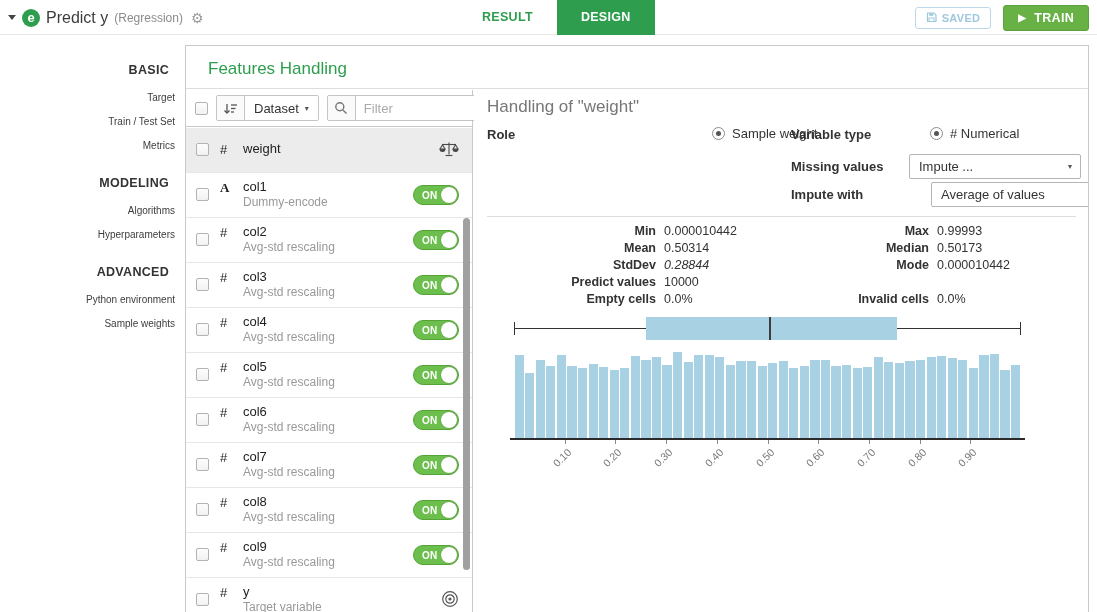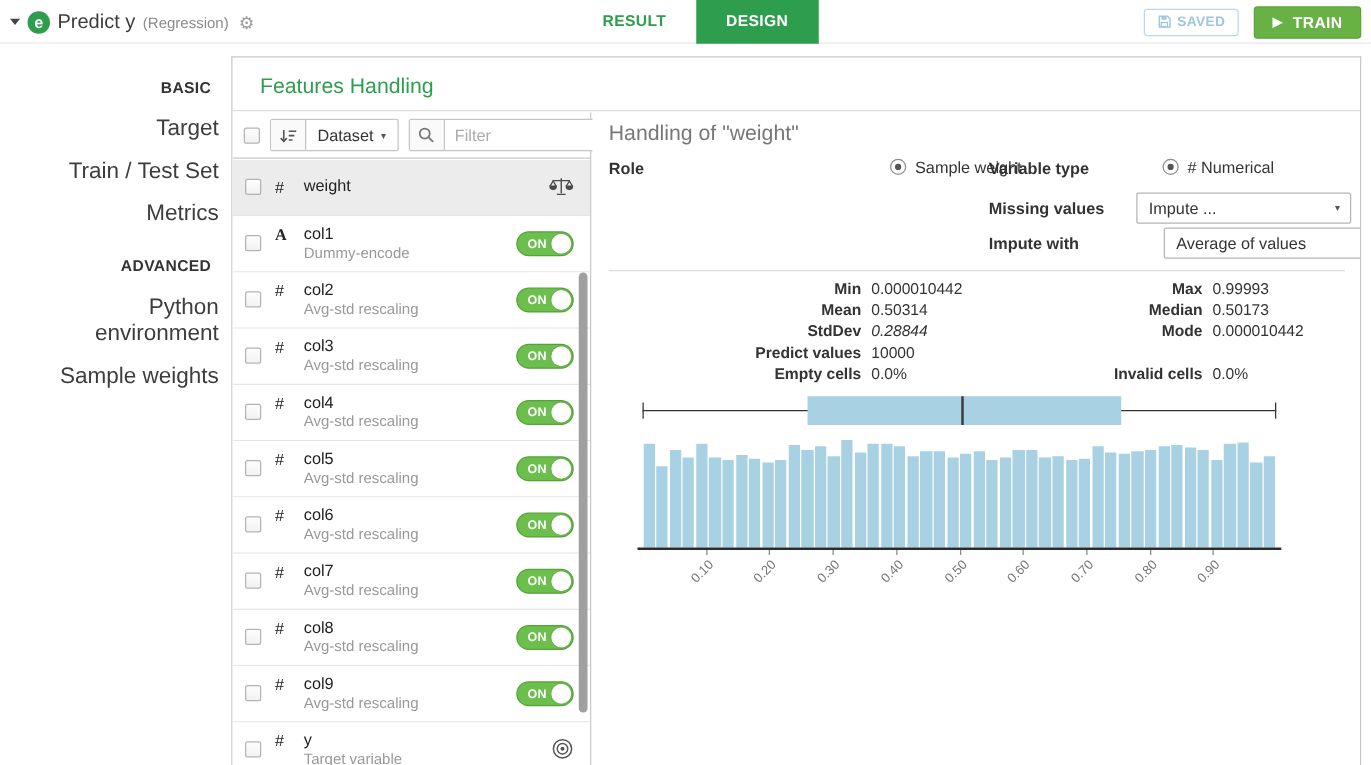--- a/index.html
+++ b/index.html
@@ -18,21 +18,21 @@
   .tab { height:35px; line-height:35px; padding:0 24px; font-size:12.5px; font-weight:bold; color:#2e9e4e; letter-spacing:.3px; cursor:pointer; }
   .tab.active { background:#2e9e4e; color:#fff; }
   .topbar-right { position:absolute; right:8px; top:0; height:35px; display:flex; align-items:center; gap:12px;padding-left:18px; }
   .saved-btn { display:flex; align-items:center; gap:5px; height:22px; padding:0 10px; background:#fff; border:1px solid #bcd8ea; border-radius:3px; color:#9fc7de; font-size:11px; font-weight:bold; font-family:inherit; letter-spacing:.3px; cursor:pointer; }
   .train-btn { display:flex; align-items:center; gap:8px; height:26px; padding:0 14px; background:#67b145; border:1px solid #5ca23c; border-radius:3px; color:#fff; font-size:12.5px; font-weight:bold; font-family:inherit; letter-spacing:.3px; cursor:pointer; }
   .train-btn .play { font-size:10px; }
 
   
   .sidebar { position:absolute; left:0; top:35px; width:185px; bottom:0; background:#fff; padding-top:18px; }
   .side-title { padding:10px 16px 9px 16px; font-size:12.5px; font-weight:bold; color:#333; letter-spacing:.3px; }
-  .side-item { padding:6px 10px 7px 32px; font-size:18px; color:#3d3d3d; cursor:pointer; }
+  .side-item { padding:6px 10px 7px 32px; font-size:10px; color:#3d3d3d; cursor:pointer;margin-left:32px; }
   .side-item.active { color:#2e9e4e; font-weight:bold; border-left:3px solid #2e9e4e; padding-left:29px; }
   .side-section { margin-bottom:8px;text-align:right; }
 
   
   .main-panel { position:absolute; left:185px; top:45px; width:904px; bottom:0; background:#fff; border:1px solid #c9c9c9; border-bottom:none; overflow:hidden; }
   .panel-header { height:43px; border-bottom:1px solid #ddd; }
   .panel-title { display:inline-block; padding:13px 0 0 22px; font-size:17px; color:#2e9e4e; }
 
   .list-col { position:absolute; left:0; top:44px; width:287px; bottom:0; border-right:1px solid #c9c9c9; background:#fff; }
   .list-toolbar { height:37px; border-bottom:1px solid #c9c9c9; display:flex; align-items:center; padding:0 9px; gap:8px; }
@@ -66,21 +66,21 @@
   .handling-title { position:absolute; left:13px; top:7px; font-size:17px; color:#777; }
   .form-label { position:absolute; font-size:13px; font-weight:bold; color:#333; }
   .radio-group { position:absolute; display:flex; align-items:center; gap:7px; }
   .radio { width:13px; height:13px; border:1px solid #8d8d8d; border-radius:50%; background:#fff; position:relative; flex:none; cursor:pointer; }
   .radio.sel::after { content:""; position:absolute; left:3px; top:3px; width:5px; height:5px; border-radius:50%; background:#555; }
   .radio-label { font-size:13px; color:#333; }
   .select-box { position:absolute; width:172px; height:25px; border:1px solid #b5b5b5; border-radius:2px; background:#fff; font-size:13px; color:#333; line-height:23px; padding:0 9px; cursor:pointer; }
   .select-box .caret-sm { position:absolute; right:8px; top:0; line-height:23px; }
   .divider { position:absolute; left:13px; right:12px; top:126px; border-top:1px solid #ddd; }
 
-  .stat-row { position:absolute; height:17px;margin-left:33px; }
+  .stat-row { position:absolute; height:17px; }
   .stat-label { position:absolute; top:0; text-align:right; font-size:12.5px; font-weight:bold; color:#333; }
   .stat-value { position:absolute; top:0; font-size:12.5px; color:#333; }
 
   .boxplot { position:absolute; left:40px; top:227px; width:507px; height:24px; }
   .bp-line { position:absolute; left:0; right:0; top:11px; border-top:1px solid #333; }
   .bp-endtick { position:absolute; top:5px; width:1px; height:13px; background:#333; }
   .bp-box { position:absolute; top:0; height:23px; background:#a8d2e4; }
   .bp-median { position:absolute; top:0; width:2px; height:23px; background:#3d3d3d; }
 
   .histogram { position:absolute; left:40px; top:260px; width:507px; height:88px; }
@@ -125,20 +125,25 @@
       </button>
     </div>
   </div>
 
   <div class="sidebar" id="sidebar">
       <div class="side-section">
         <div class="side-title">BASIC</div>
         <div class="side-item">Target</div>
         <div class="side-item">Train / Test Set</div>
         <div class="side-item">Metrics</div>
+      </div>
+      <div class="side-section">
+        <div class="side-title">MODELING</div>
+        <div class="side-item">Algorithms</div>
+        <div class="side-item">Hyperparameters</div>
       </div>
       <div class="side-section">
         <div class="side-title">ADVANCED</div>
         <div class="side-item">Python environment</div>
         <div class="side-item">Sample weights</div>
       </div>
     </div>
 
   <div class="main-panel">
     <div class="panel-header">

